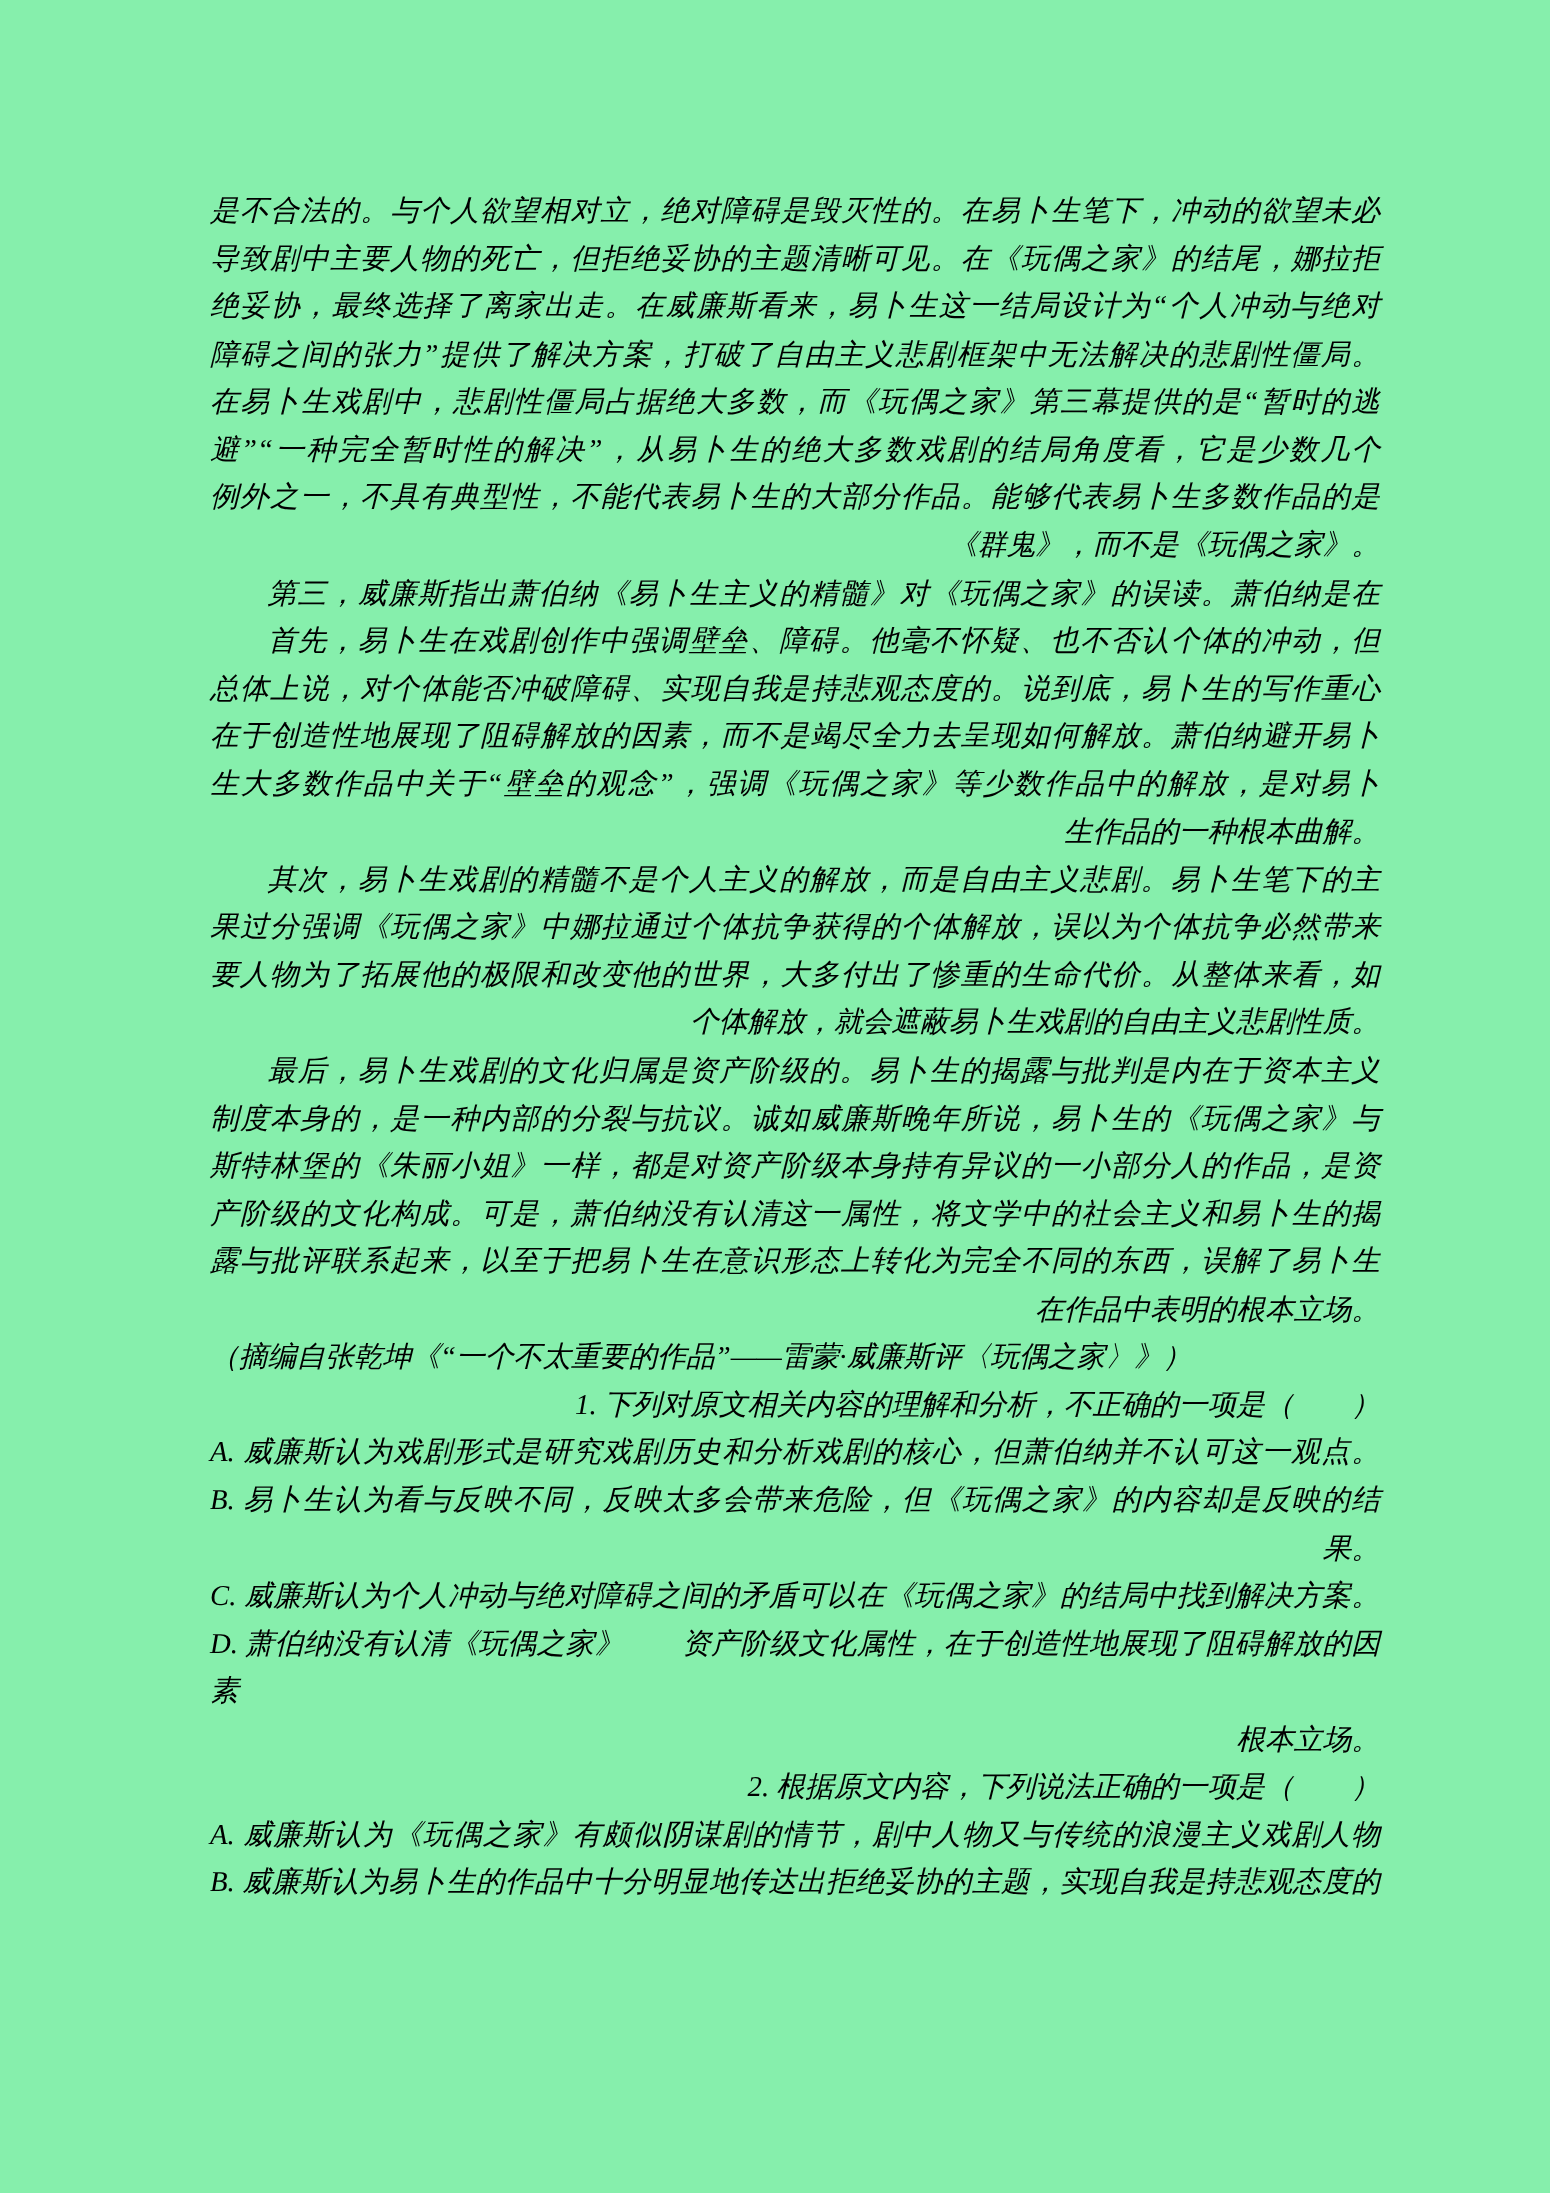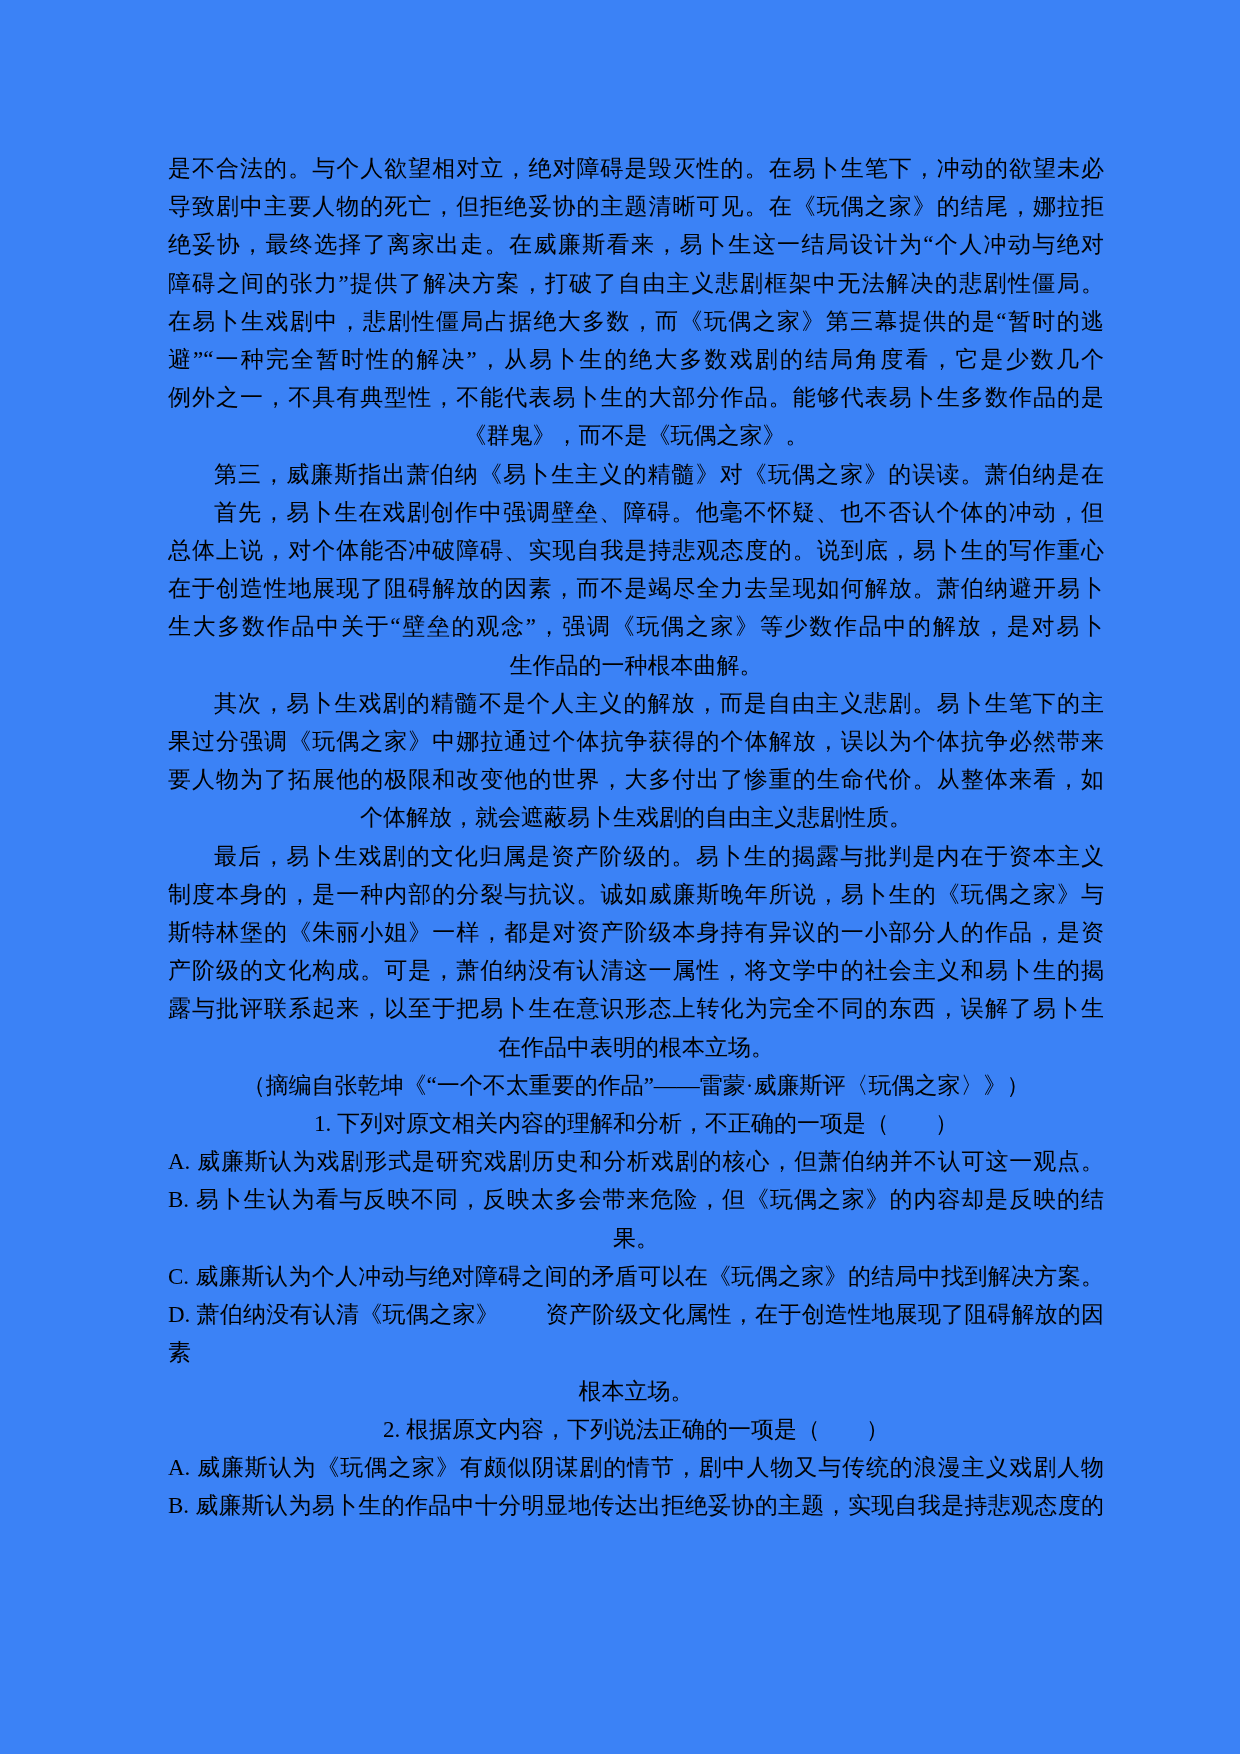--- a/index.html
+++ b/index.html
@@ -26,28 +26,28 @@
     font-size: 23px;
     line-height: 38.2px;
     white-space: pre-wrap;
     letter-spacing: 0;
   }
   .line.justify {
     text-align: justify;
     text-align-last: justify;
     -moz-text-align-last: justify;
   }
-  .line.left   { text-align: center; }
-  .line.right  { text-align: center; }
+  .line.left   { text-align: right; }
+  .line.right  { text-align: left; }
   .line.indent { text-indent: 46px; }
 </style>
 </head>
 <body>
 
-<div class="page" style="background: #3b82f6;">
+<div class="page" style="background: #86efac; font-style: italic;">
   <div class="text-block" style="color: rgb(0, 0, 0);">
       <div class="line justify">是不合法的。与个人欲望相对立，绝对障碍是毁灭性的。在易卜生笔下，冲动的欲望未必</div>
       <div class="line justify">导致剧中主要人物的死亡，但拒绝妥协的主题清晰可见。在《玩偶之家》的结尾，娜拉拒</div>
       <div class="line justify">绝妥协，最终选择了离家出走。在威廉斯看来，易卜生这一结局设计为“个人冲动与绝对</div>
       <div class="line justify">障碍之间的张力”提供了解决方案，打破了自由主义悲剧框架中无法解决的悲剧性僵局。</div>
       <div class="line justify">在易卜生戏剧中，悲剧性僵局占据绝大多数，而《玩偶之家》第三幕提供的是“暂时的逃</div>
       <div class="line justify">避”“一种完全暂时性的解决”，从易卜生的绝大多数戏剧的结局角度看，它是少数几个</div>
       <div class="line justify">例外之一，不具有典型性，不能代表易卜生的大部分作品。能够代表易卜生多数作品的是</div>
       <div class="line left">《群鬼》，而不是《玩偶之家》。</div>
       <div class="line justify indent">第三，威廉斯指出萧伯纳《易卜生主义的精髓》对《玩偶之家》的误读。萧伯纳是在</div>

